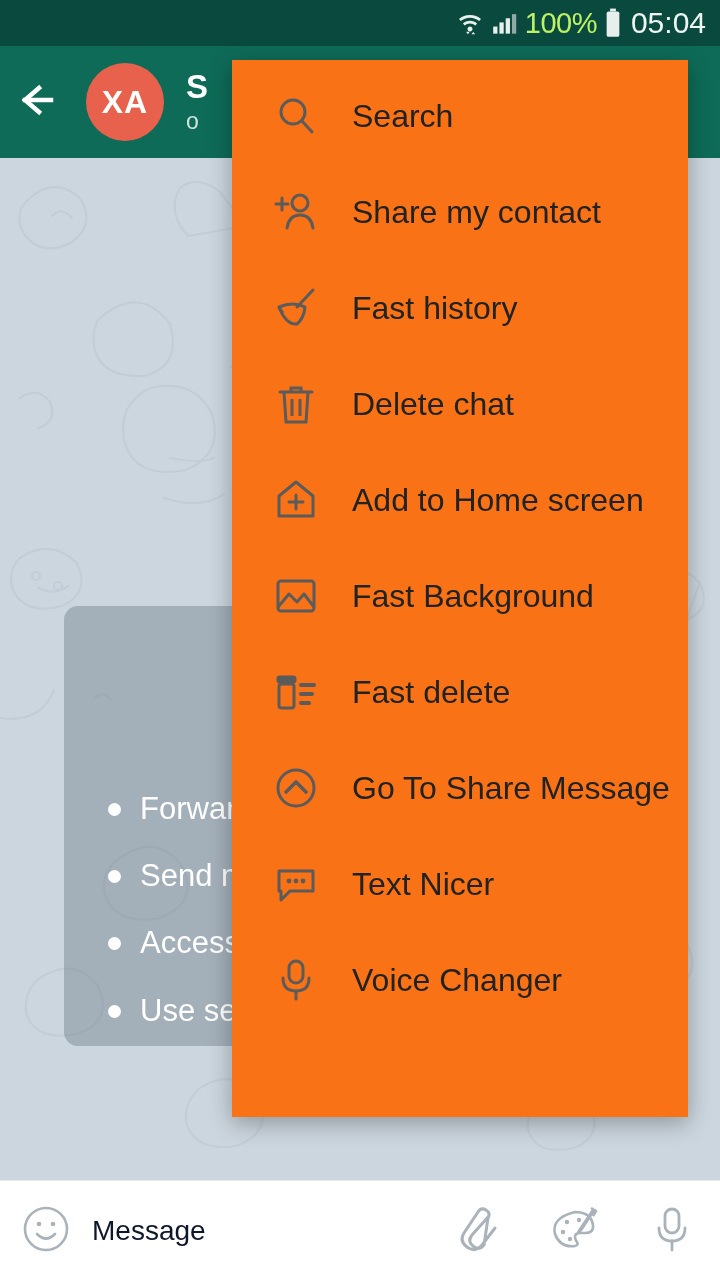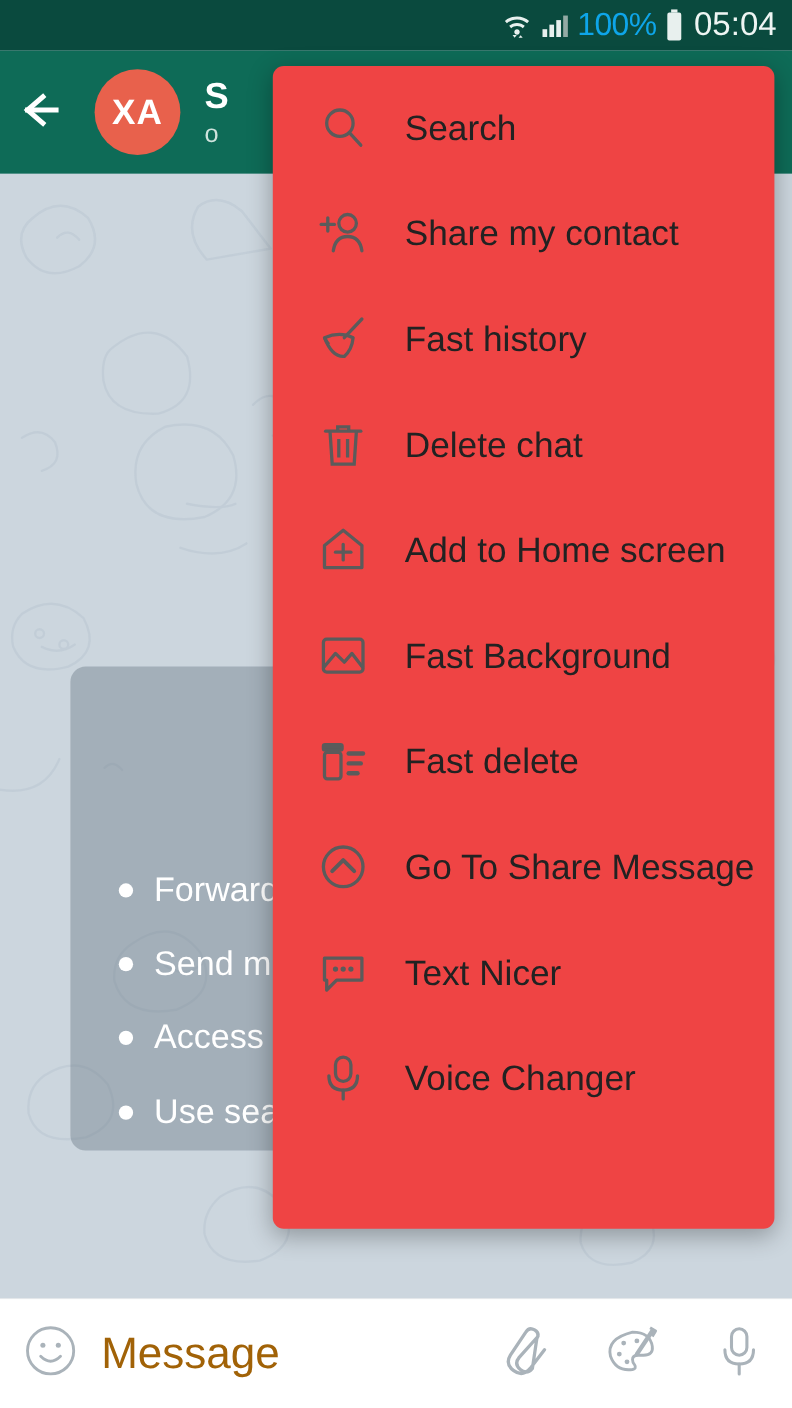--- a/index.html
+++ b/index.html
@@ -10,21 +10,21 @@
   }
   #app { position:relative; width:720px; height:1280px; overflow:hidden; }
 
   
   .statusbar{
     position:absolute; left:0; top:0; width:720px; height:46px;
     background:#0a4a3e; display:flex; align-items:center;
     justify-content:flex-end; padding-right:14px; gap:7px;
   }
   .sb-icon{ display:flex; align-items:center; }
-  .sb-text{ color:#0ea5e9; font-size:29px; letter-spacing:-0.5px; line-height:1;text-align:right; }
+  .sb-text{ color:#bef264; font-size:29px; letter-spacing:-0.5px; line-height:1;text-align:right; }
   .sb-time{ color:#eef5f3; font-size:30px; letter-spacing:0px; line-height:1; margin-left:2px;}
 
   
   .toolbar{
     position:absolute; left:0; top:46px; width:720px; height:112px;
     background:#0e6b57; display:flex; align-items:center;
   }
   .back-btn{ width:86px; height:112px; display:flex; align-items:center; justify-content:center; }
   .avatar{
     width:78px; height:78px; border-radius:50%;
@@ -55,22 +55,22 @@
     position:relative; font-size:31px; line-height:1.2;
     padding-left:42px; margin-bottom:30px; white-space:nowrap;
   }
   .info-list li::before{
     content:""; position:absolute; left:10px; top:13px;
     width:13px; height:13px; border-radius:50%; background:#ffffff;
   }
 
   
   .menu{
-    position:absolute; left:248px; top:60px; width:456px; height:1057px;
-    background:#ef4444; border-radius:10px;
+    position:absolute; left:232px; top:60px; width:456px; height:1057px;
+    background:#f97316; border-radius:0;
     box-shadow:0 6px 22px rgba(0,0,0,0.30);
     padding-top:8px; overflow:hidden;
   }
   .menu-item{
     display:flex; align-items:center; height:96px; padding-left:36px; cursor:pointer;
   }
   .menu-icon{
     width:56px; height:56px; display:flex; align-items:center; justify-content:center;
     flex:none; color:#5b5b5b;
   }
@@ -78,21 +78,21 @@
     margin-left:28px; font-size:32px; color:#222222; line-height:1; white-space:nowrap;
   }
 
   
   .input-bar{
     position:absolute; left:0; top:1180px; width:720px; height:100px;
     background:#ffffff; display:flex; align-items:center;
     border-top:1px solid #e3e7ea;
   }
   .emoji-btn{ width:92px; display:flex; align-items:center; justify-content:center; }
-  .msg-placeholder{ font-size:40px; color:#a16207; flex:1; line-height:1;}
+  .msg-placeholder{ font-size:28px; color:#0f172a; flex:1; line-height:1;}
   .bar-icon{ width:96px; display:flex; align-items:center; justify-content:center; }
 </style>
 </head>
 <body>
 
 <div id="app">
 
   <div class="statusbar">
     <span class="sb-icon">
       <svg width="30" height="26" viewBox="0 0 24 22">

